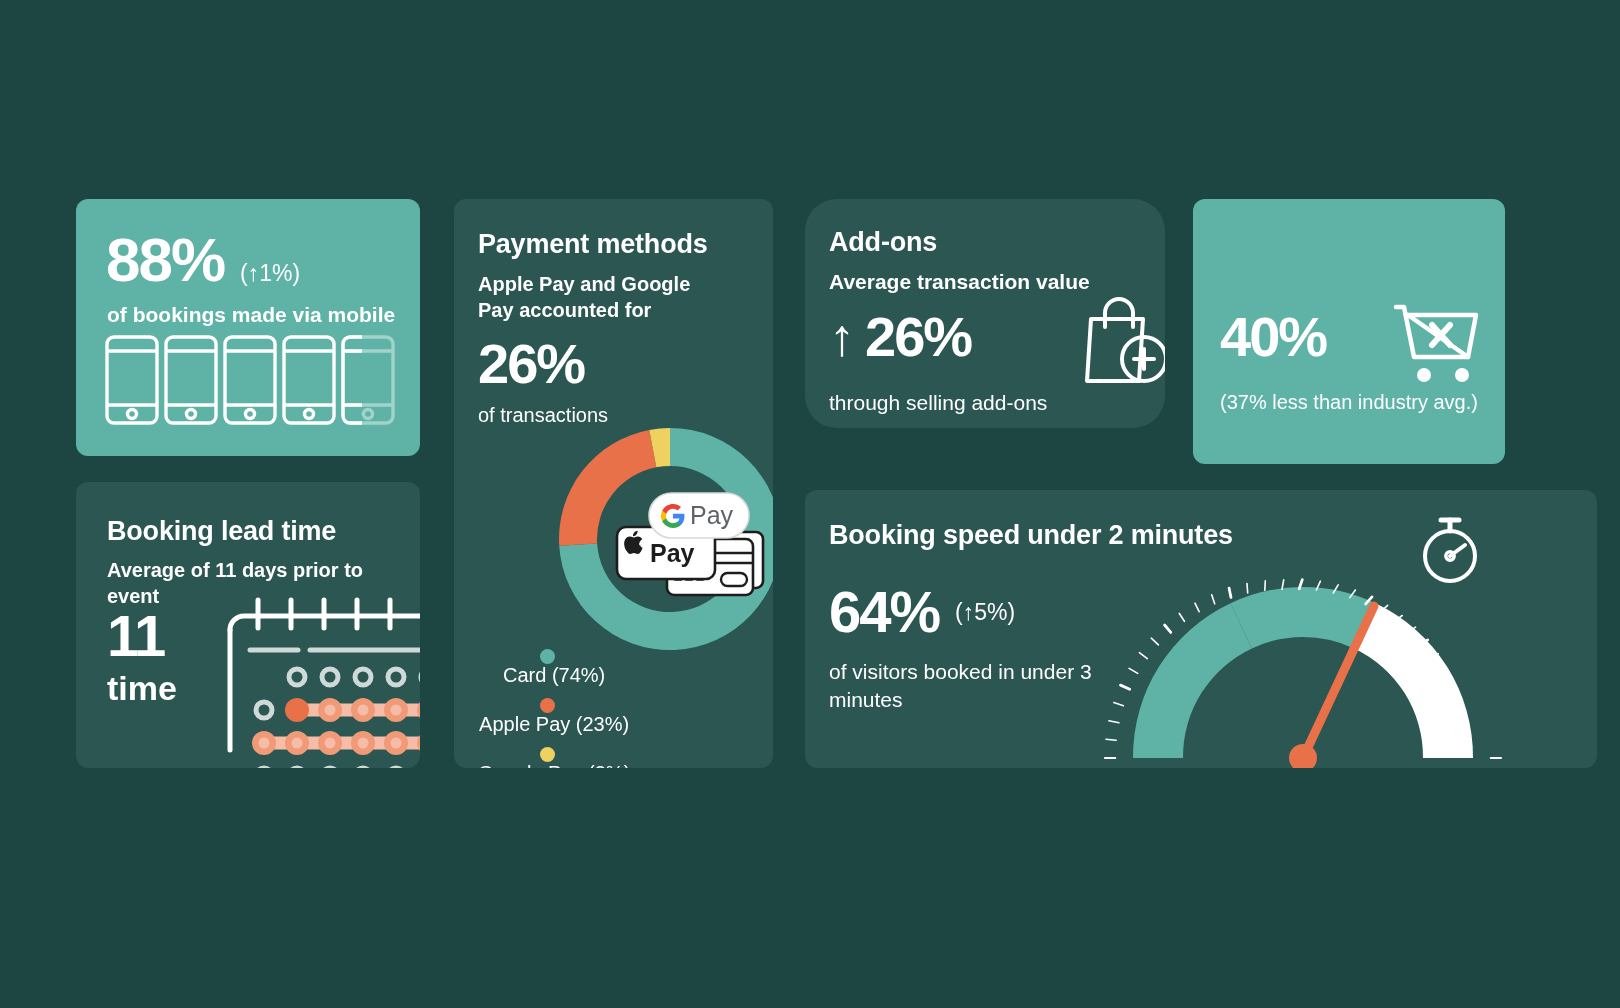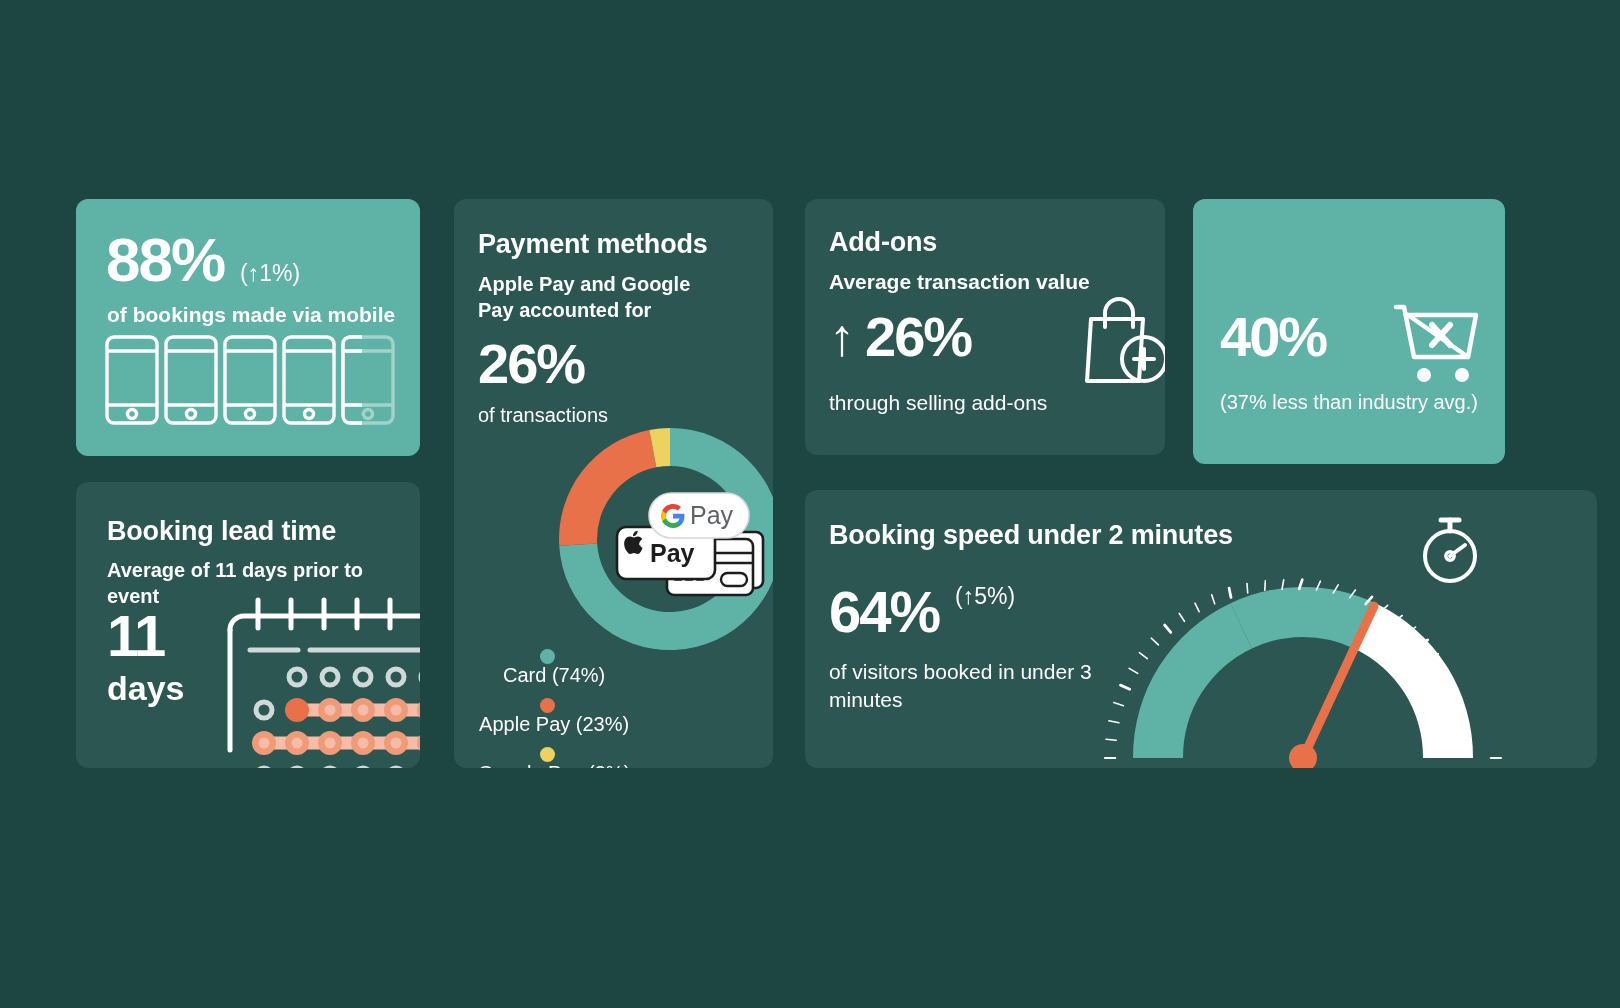--- a/index.html
+++ b/index.html
@@ -46,40 +46,40 @@
   #card-pay .sub{position:absolute;left:24px;top:73px;font-size:20px;width:250px;}
   #card-pay .bignum{position:absolute;left:24px;top:137px;font-size:56px;}
   #card-pay .sub2{position:absolute;left:24px;top:205px;font-size:20px;color:#fff;}
   #card-pay .donut{position:absolute;left:101px;top:228px;}
   #card-pay .legend{position:absolute;left:24px;top:450px;}
   .legend-row{display:flex;align-items:center;margin-bottom:11px;flex-direction:column;}
   .legend-dot{width:15px;height:15px;border-radius:50%;margin-right:14px;flex:0 0 auto;}
   .legend-label{color:#ffffff;font-size:20px;}
 
   
-  #card-addons{left:805px;top:199px;width:360px;height:256px;}
+  #card-addons{left:805px;top:199px;width:360px;height:229px;border-radius:32px;}
   #card-addons .h-title{position:absolute;left:24px;top:28px;font-size:27px;}
   #card-addons .sub{position:absolute;left:24px;top:70px;font-size:21px;}
   #card-addons .valrow{position:absolute;left:24px;top:110px;display:flex;align-items:center;}
   #card-addons .arrow{color:#fff;font-size:52px;font-weight:normal;line-height:1;margin-right:10px;}
   #card-addons .bignum{font-size:56px;}
   #card-addons .sub2{position:absolute;left:24px;top:192px;font-size:21px;color:#fff;}
   #card-addons .bagicon{position:absolute;left:276px;top:90px;}
 
   
   #card-cart{left:1193px;top:199px;width:312px;height:265px;}
   #card-cart .h-title{position:absolute;left:27px;top:27px;font-size:27px;width:250px;}
   #card-cart .bignum{position:absolute;left:27px;top:110px;font-size:56px;}
   #card-cart .sub2{position:absolute;left:27px;top:192px;font-size:20px;color:#fff;}
   #card-cart .carticon{position:absolute;left:195px;top:100px;}
 
   
   #card-speed{left:805px;top:490px;width:792px;height:278px;}
   #card-speed .h-title{position:absolute;left:24px;top:30px;font-size:27px;}
-  #card-speed .valrow{position:absolute;left:24px;top:93px;display:flex;align-items:flex-start;}
+  #card-speed .valrow{position:absolute;left:24px;top:93px;display:flex;align-items:center;}
   #card-speed .bignum{font-size:58px;}
   #card-speed .delta{font-size:23px;margin-left:16px;}
   #card-speed .sub2{position:absolute;left:24px;top:168px;font-size:21px;color:#fff;width:270px;line-height:1.35;}
   #card-speed .gauge{position:absolute;left:298px;top:20px;}
   #card-speed .watchicon{position:absolute;left:610px;top:22px;}
 </style>
 </head>
 <body>
 
 <div class="stage">
@@ -137,21 +137,21 @@
         </g>
       </svg>
     </div>
   </div>
 
   <div class="card dark" id="card-lead">
     <h2 class="h-title">Booking lead time</h2>
     <div class="sub">Average of 11 days prior to event</div>
     <div class="num">
       <span class="bignum">11</span>
-      <span class="unit">days</span>
+      <span class="unit">time</span>
     </div>
     <div class="cal">
       <svg width="300" height="180" viewBox="0 0 300 180">
         <g fill="none" stroke="#ffffff" stroke-width="5" stroke-linecap="round">
           <path d="M22 36 v120"></path>
           <path d="M22 36 a14 14 0 0 1 14 -14 h230"></path>
           <line x1="50" y1="6" x2="50" y2="34"></line>
           <line x1="83" y1="6" x2="83" y2="34"></line>
           <line x1="116" y1="6" x2="116" y2="34"></line>
           <line x1="149" y1="6" x2="149" y2="34"></line>

